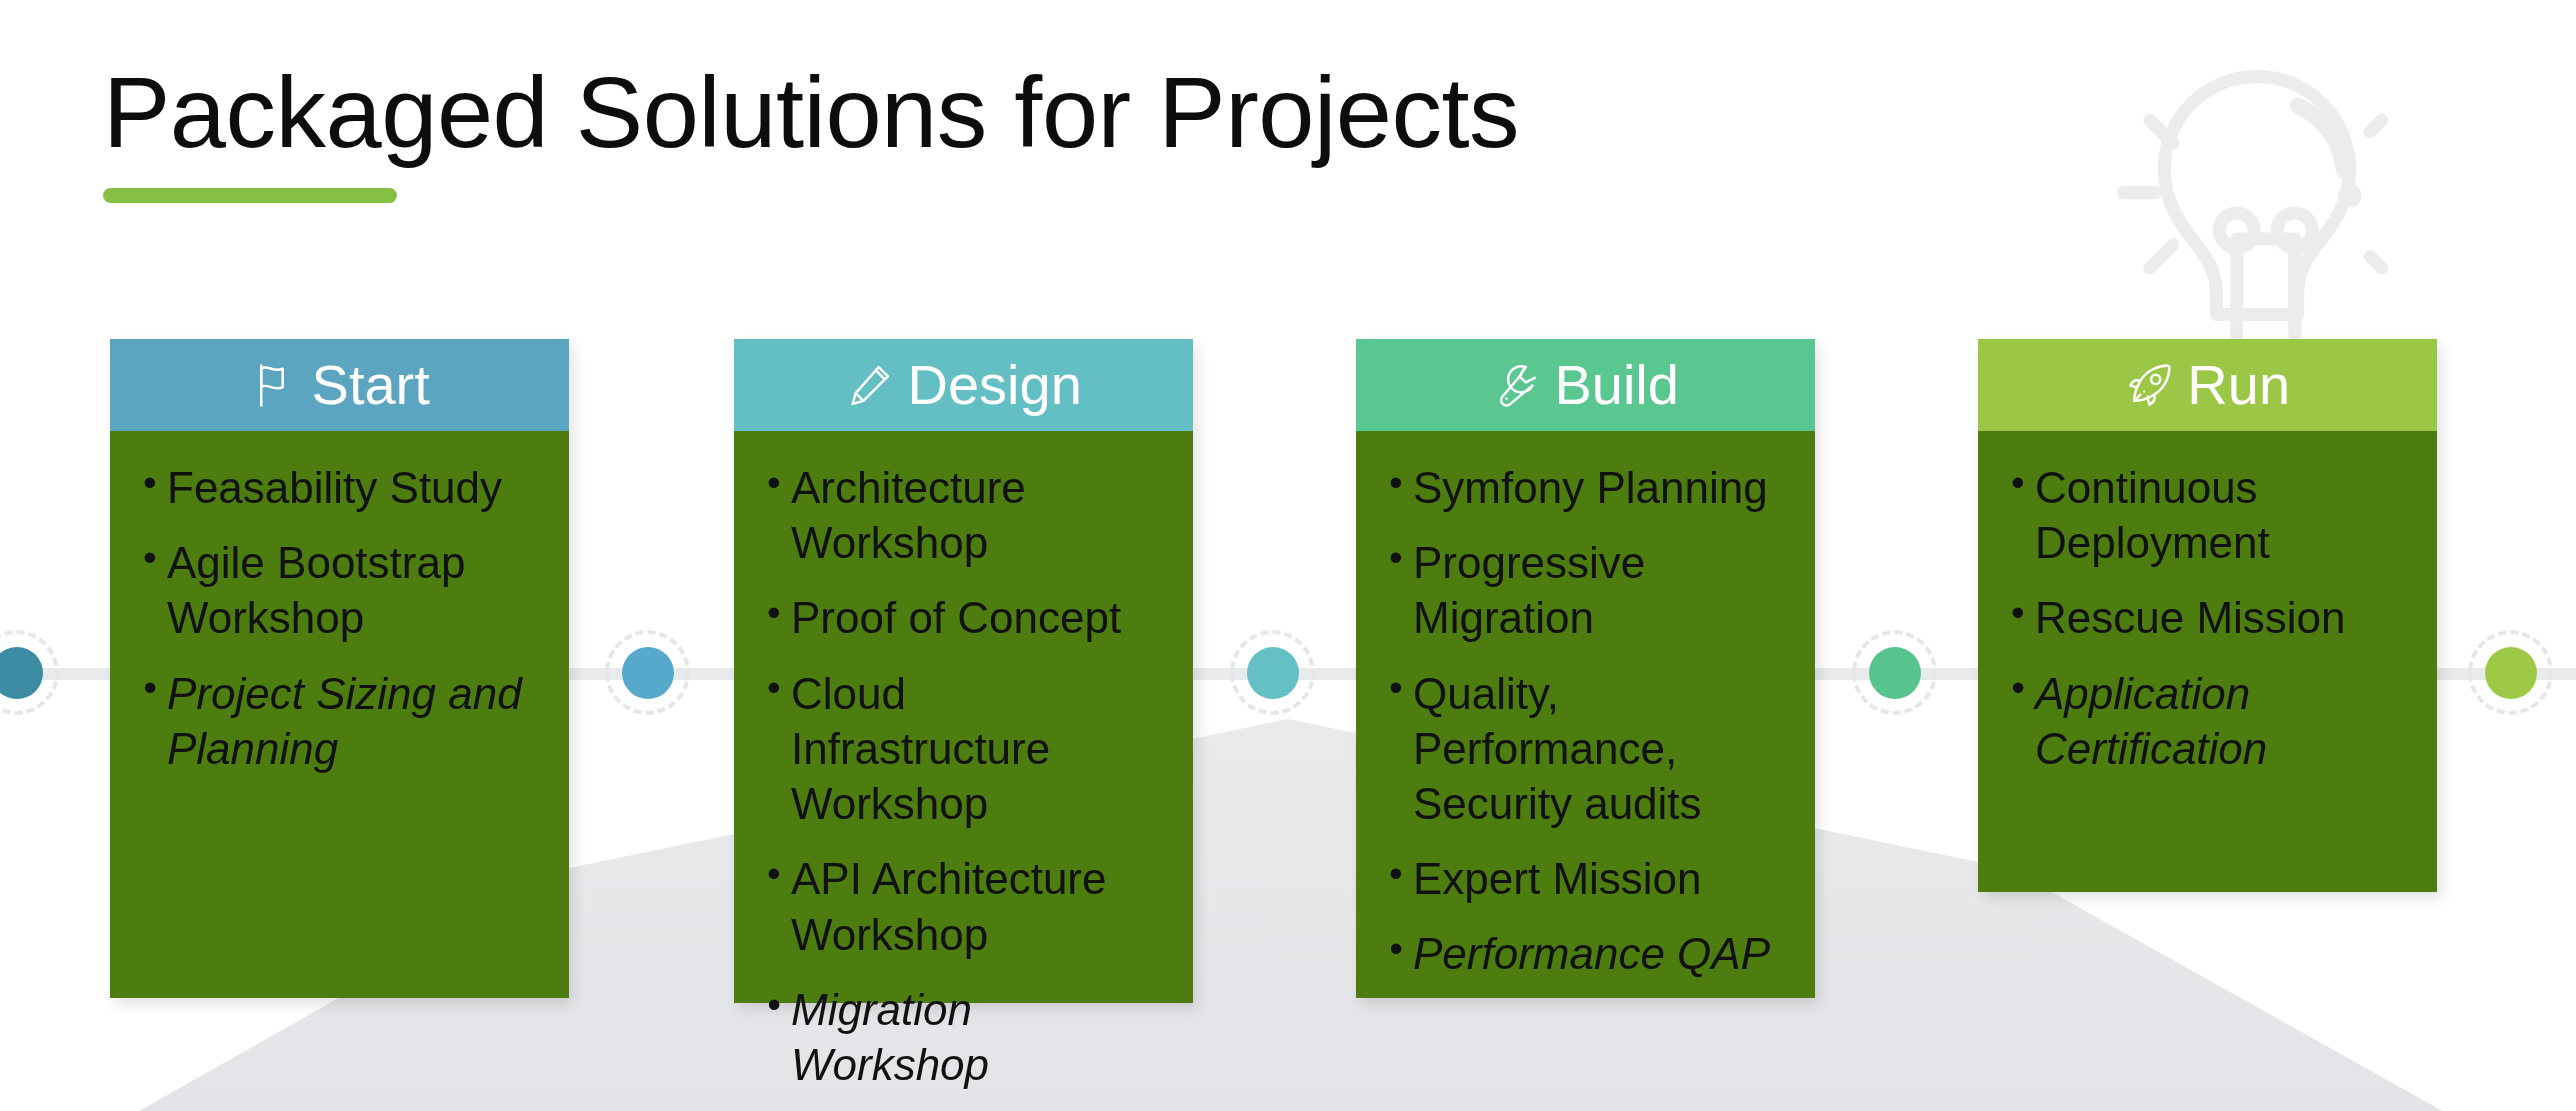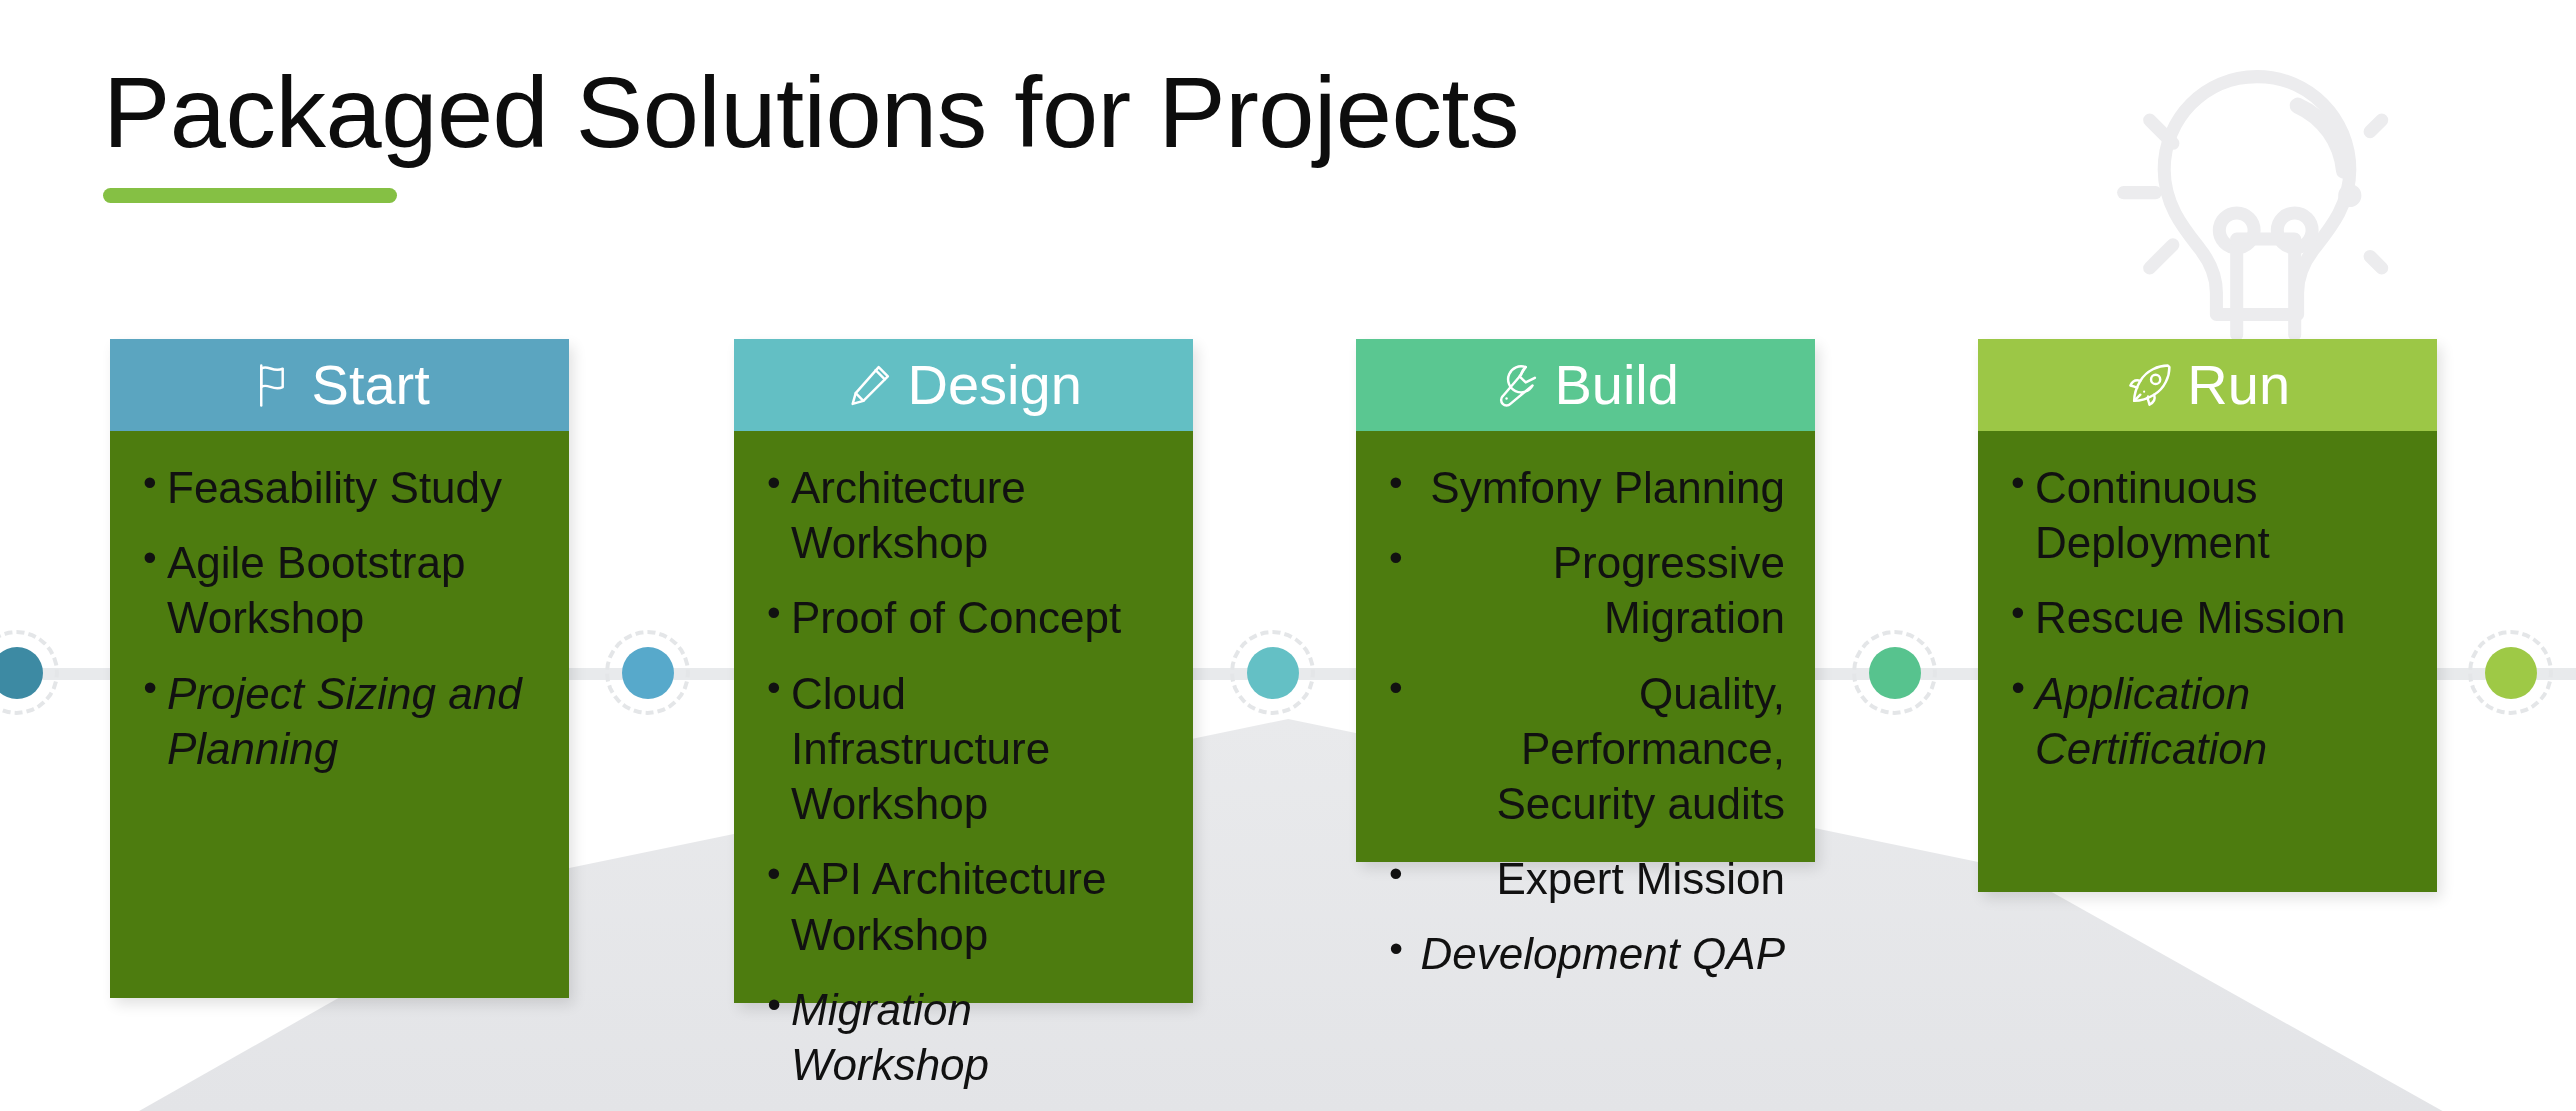--- a/index.html
+++ b/index.html
@@ -242,36 +242,36 @@
       <div class="card-body">
         <ul class="bullet-list">
           <li class="bullet-item">Architecture Workshop</li>
           <li class="bullet-item">Proof of Concept</li>
           <li class="bullet-item">Cloud Infrastructure Workshop</li>
           <li class="bullet-item">API Architecture Workshop</li>
           <li class="bullet-item">Migration Workshop</li>
         </ul>
       </div>
     </div>
-    <div class="card" style="left: 1356px; top: 339px; width: 459px; height: 523px; text-align: right;">
+    <div class="card" style="left: 1356px; top: 339px; width: 459px; height: 659px;">
       <div class="card-header" style="background:#5ac791">
         <svg class="hdr-icon" viewBox="0 0 64 64" fill="none" stroke="#ffffff" stroke-width="3.2" stroke-linecap="round" stroke-linejoin="round">
           <path d="M44 8 a17 17 0 1 0 9 24 L24 56 a7 7 0 0 1 -10 -10 L38 18 a17 17 0 0 1 6 -10 Z"></path>
           <path d="M44 8 L36 20 L44 28 L56 22"></path>
           <circle cx="19" cy="49" r="1.6" fill="#ffffff" stroke="none"></circle>
         </svg>
         <span class="hdr-label">Build</span>
       </div>
       <div class="card-body">
         <ul class="bullet-list">
           <li class="bullet-item">Symfony Planning</li>
           <li class="bullet-item">Progressive Migration</li>
           <li class="bullet-item">Quality, Performance, Security audits</li>
           <li class="bullet-item">Expert Mission</li>
-          <li class="bullet-item">Development QAP</li>
+          <li class="bullet-item">Performance QAP</li>
         </ul>
       </div>
     </div>
     <div class="card" style="left: 1978px; top: 339px; width: 459px; height: 553px;">
       <div class="card-header" style="background:#9cc746">
         <svg class="hdr-icon" viewBox="0 0 64 64" fill="none" stroke="#ffffff" stroke-width="3.2" stroke-linecap="round" stroke-linejoin="round">
           <path d="M56 6 C44 6 28 12 20 26 C14 36 12 46 12 52 C18 52 28 50 38 44 C52 36 58 20 58 8 Z"></path>
           <circle cx="40" cy="24" r="6"></circle>
           <path d="M20 26 C14 24 10 26 7 32 C11 33 14 34 16 35"></path>
           <path d="M38 44 C40 50 38 54 32 57 C31 53 30 50 29 48"></path>

